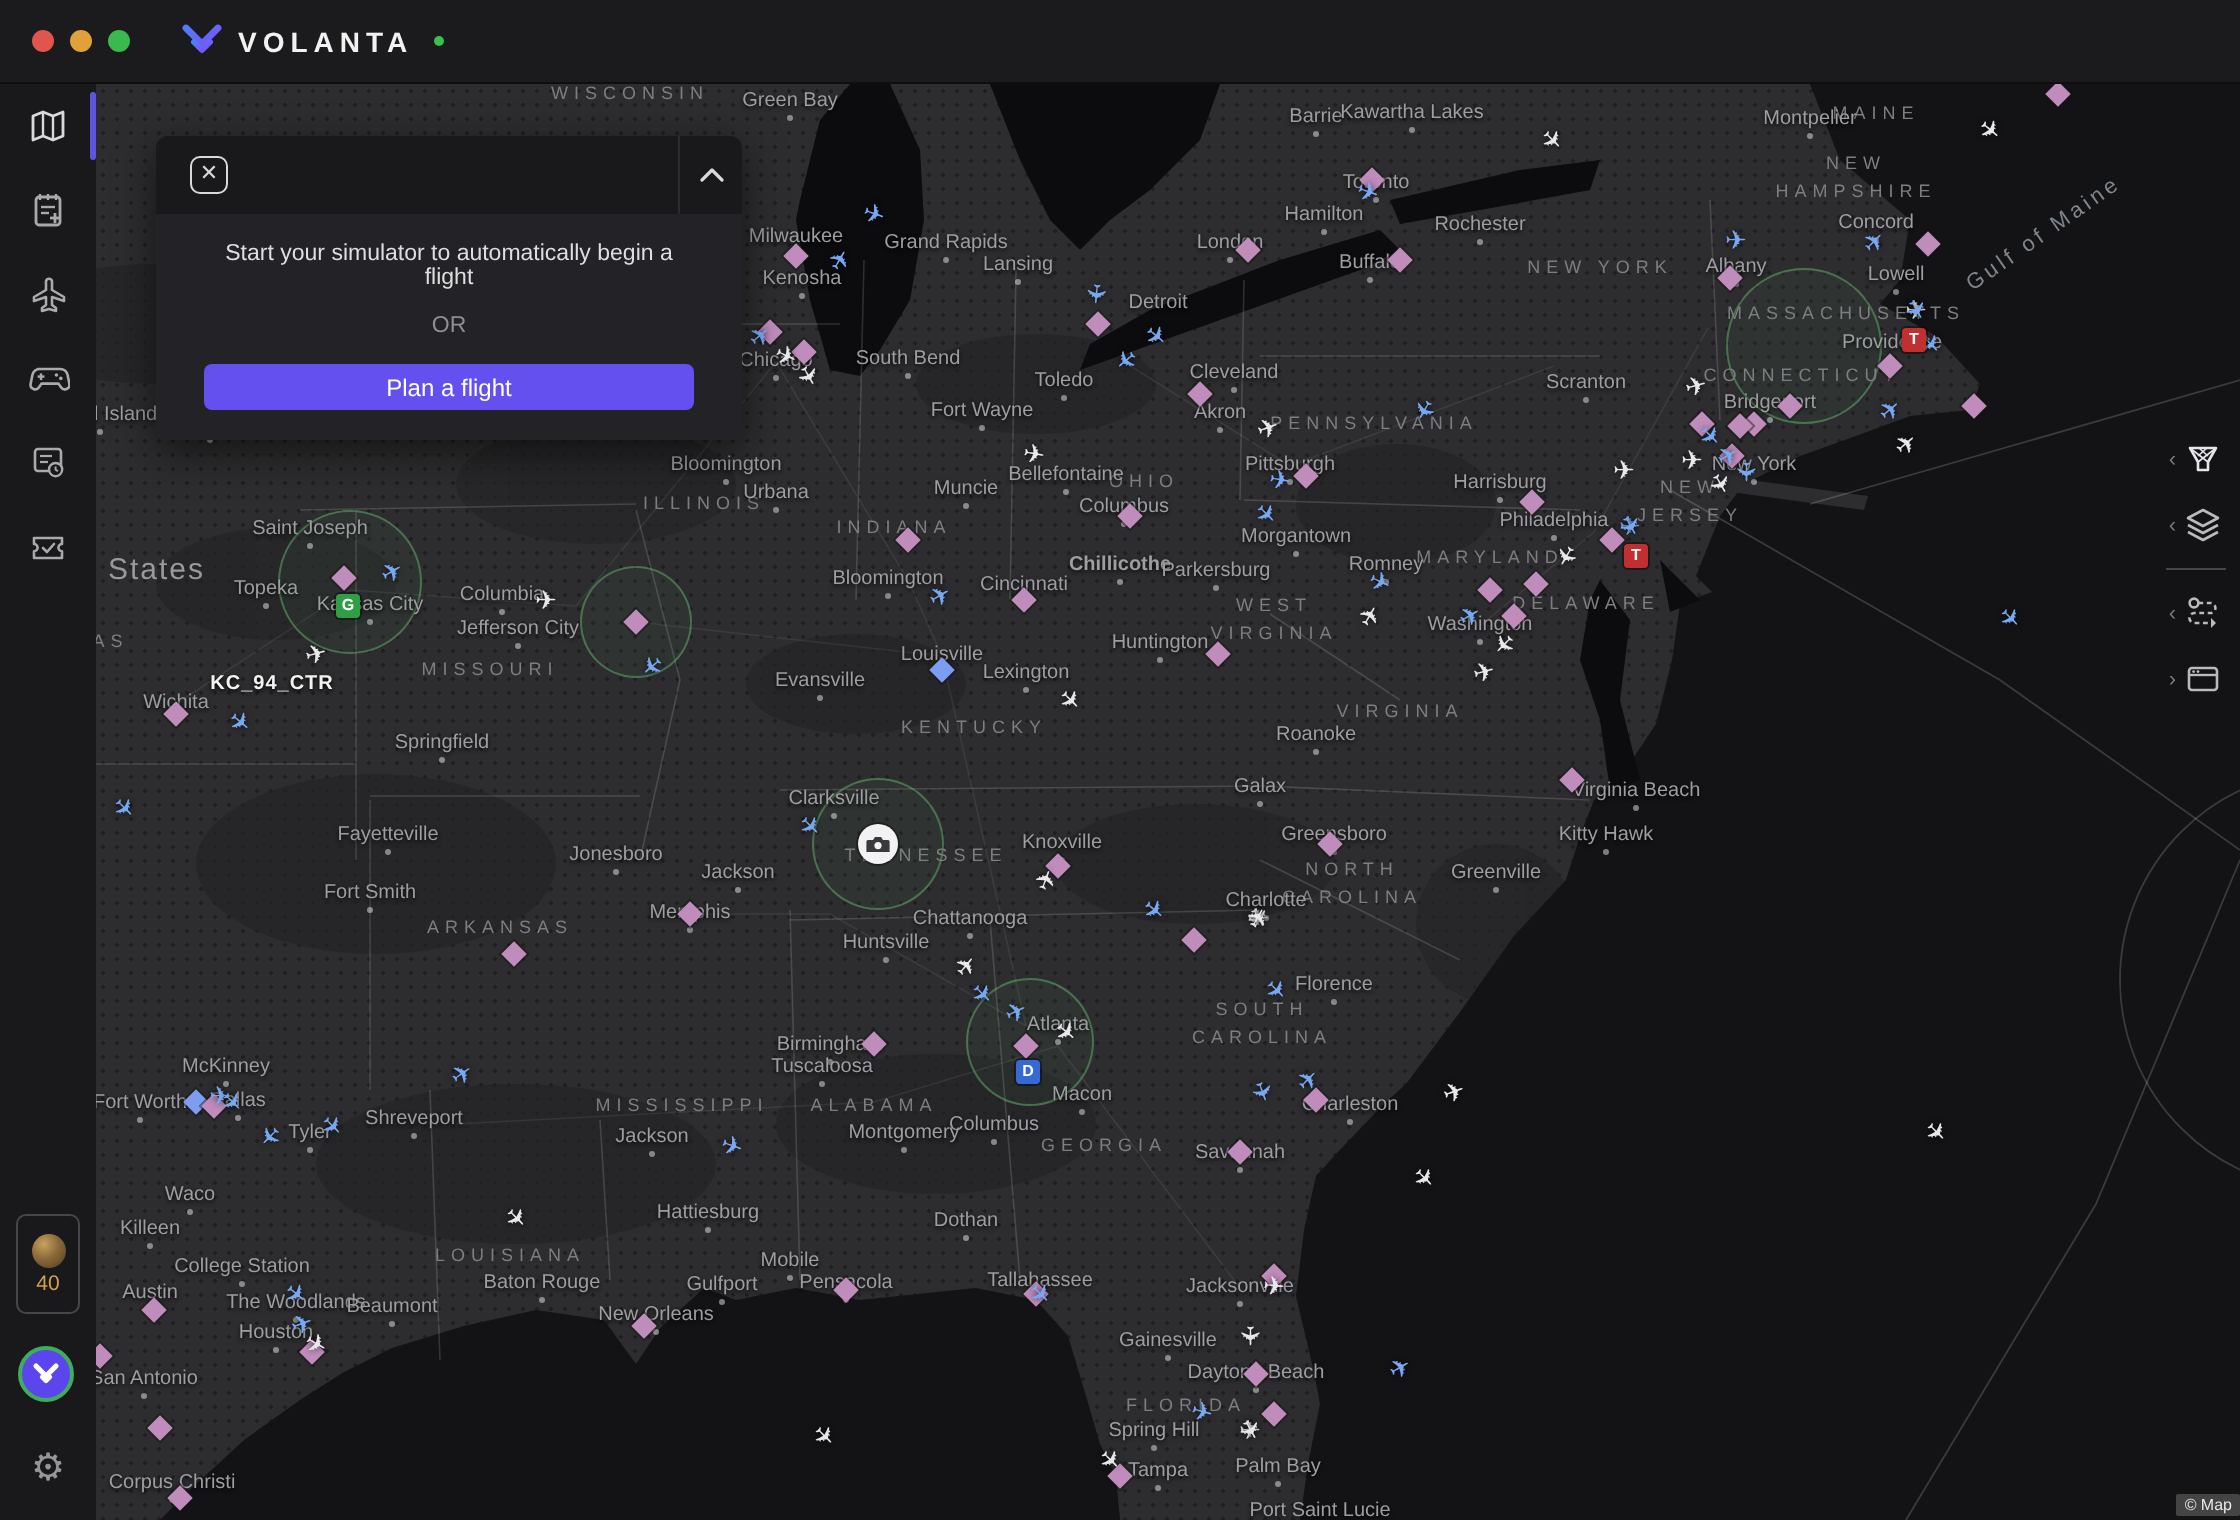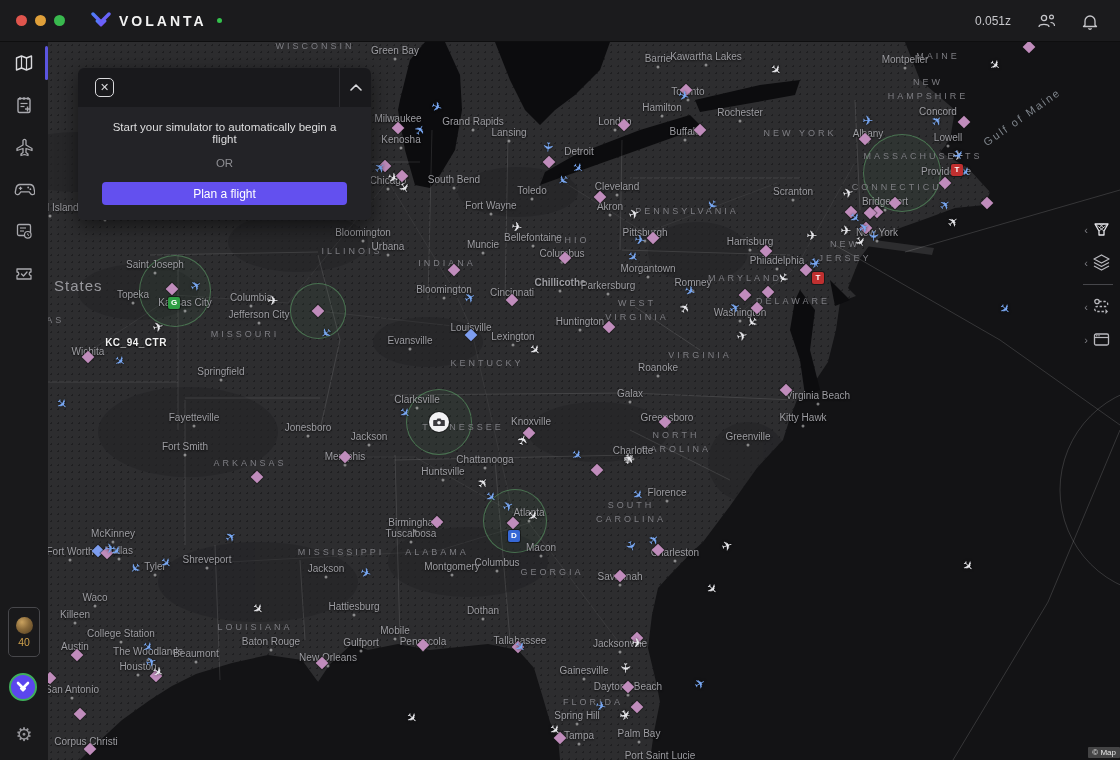--- a/index.html
+++ b/index.html
@@ -114,37 +114,20 @@
           <linearGradient id="vg" x1="0" y1="0" x2="1" y2="1">
         <stop offset="0" stop-color="#4f7df9"></stop>
             <stop offset="1" stop-color="#7b4ff9"></stop>
           </linearGradient>
         </defs>
       <path d="M2,2 L10,10 L18,2" fill="none" stroke="url(#vg)" stroke-width="3.4" stroke-linecap="round" stroke-linejoin="round"></path>
       <path d="M6,9 L10,13 L14,9" fill="none" stroke="url(#vg)" stroke-width="3" stroke-linecap="round" stroke-linejoin="round"></path>
     </svg>
     <span class="brand-name">VOLANTA</span>
     <span class="brand-dot"></span>
-  </div>
-  <div class="topbar-right">
-    <span class="clock">0.051z</span>
-    <span class="tb-icon">
-      <svg width="19" height="16" viewBox="0 0 19 16">
-        <circle cx="7" cy="5" r="2.6" fill="none" stroke="#c7c7cb" stroke-width="1.3"></circle>
-        <path d="M2,14 C2,10.5 12,10.5 12,14" fill="none" stroke="#c7c7cb" stroke-width="1.3"></path>
-        <circle cx="14.5" cy="4" r="1.9" fill="none" stroke="#c7c7cb" stroke-width="1.2"></circle>
-        <path d="M13.5,9.5 C16.5,9.5 17.5,11 17.5,13" fill="none" stroke="#c7c7cb" stroke-width="1.2"></path>
-      </svg>
-    </span>
-    <span class="tb-icon">
-      <svg width="16" height="17" viewBox="0 0 16 17">
-        <path d="M3,12 L3,8 a5,5 0 0 1 10,0 L13,12 L14.5,13.5 L1.5,13.5 Z" fill="none" stroke="#c7c7cb" stroke-width="1.3" stroke-linejoin="round"></path>
-        <path d="M6.5,15.2 a1.6,1.6 0 0 0 3,0" fill="none" stroke="#c7c7cb" stroke-width="1.3"></path>
-      </svg>
-    </span>
   </div>
 </div>
 
 <div class="sidebar">
   <div class="nav-item" style="top:1px">
     <span class="nav-ind"></span>
     <svg width="20" height="20" viewBox="0 0 20 20">
       <path d="M2.5,5 L7.5,3 L12.5,5 L17.5,3 L17.5,15 L12.5,17 L7.5,15 L2.5,17 Z" fill="none" stroke="#d9d9dd" stroke-width="1.4" stroke-linejoin="round"></path>
       <line x1="7.5" y1="3" x2="7.5" y2="15" stroke="#d9d9dd" stroke-width="1.2"></line>
       <line x1="12.5" y1="5" x2="12.5" y2="17" stroke="#d9d9dd" stroke-width="1.2"></line>

